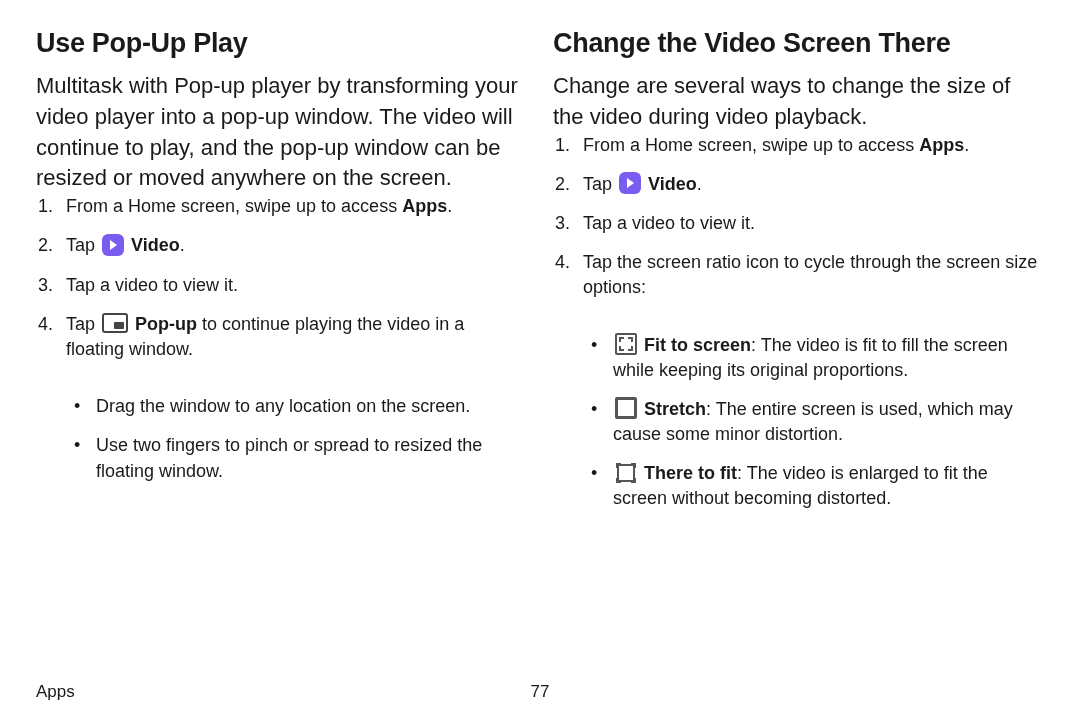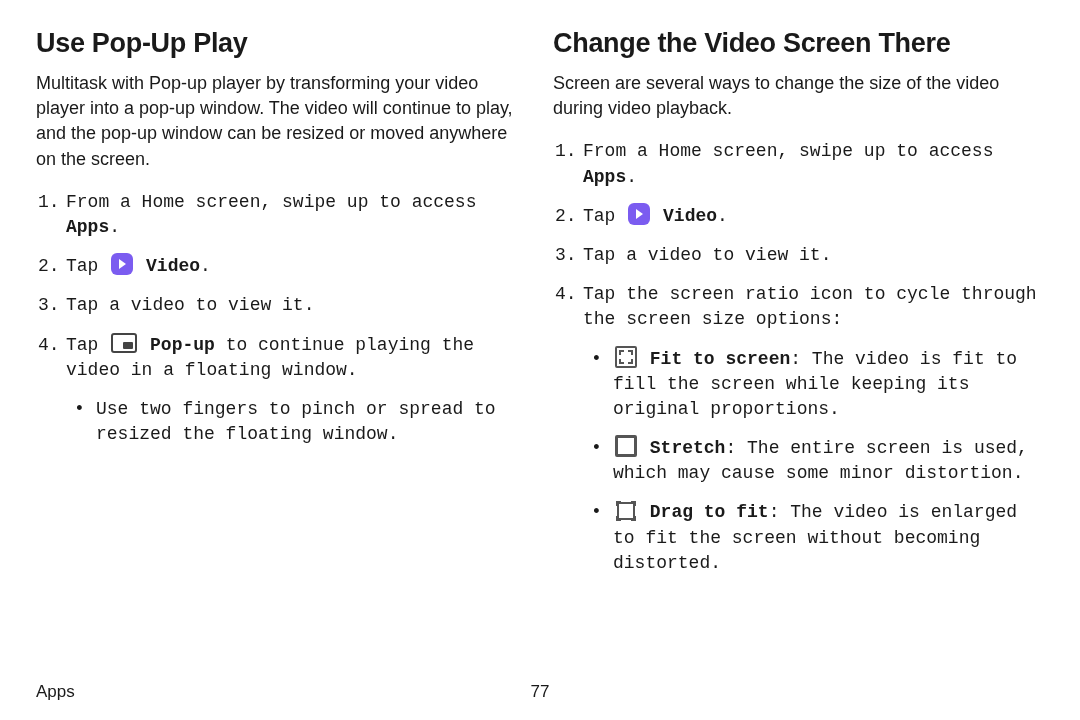--- a/index.html
+++ b/index.html
@@ -20,46 +20,44 @@
     flex: 1;
     min-width: 0;
   }
   h2 {
     font-size: 27px;
     font-weight: 700;
     margin-bottom: 12px;
     letter-spacing: -0.3px;
   }
   p.intro {
-    font-size: 18px;
+    font-size: 22px;
     line-height: 1.4;
-    margin-bottom: 18px;
   }
   ol {
     list-style: none;
     counter-reset: step;
-    font-family: Liberation Mono, monospace;
   }
   ol > li {
     counter-increment: step;
     position: relative;
     padding-left: 30px;
     font-size: 18px;
     line-height: 1.4;
     margin-bottom: 14px;
   }
   ol > li::before {
     content: counter(step) ".";
     position: absolute;
     left: 2px;
     top: 0;
   }
   ul {
     list-style: none;
-    margin-top: 14px;
+    margin-top: 32px;
   }
   ul > li {
     position: relative;
     padding-left: 30px;
     font-size: 18px;
     line-height: 1.4;
     margin-bottom: 14px;
   }
   ul > li::before {
     content: "•";
@@ -163,29 +161,30 @@
       <li>
         <span>From a Home screen, swipe up to access </span><span class="bold">Apps</span><span>.</span>
       </li>
       <li>
         <span>Tap </span><span class="icon icon-video"></span> <span class="bold">Video</span><span>.</span>
       </li>
       <li>Tap a video to view it.</li>
       <li>
         <span>Tap </span><span class="icon icon-popup"></span> <span class="bold">Pop-up</span><span> to continue playing the video in a floating window.</span>
         <ul>
+          <li>Drag the window to any location on the screen.</li>
           <li>Use two fingers to pinch or spread to resized the floating window.</li>
         </ul>
       </li>
     </ol>
   </div>
 
   <div class="col">
     <h2>Change the Video Screen There</h2>
-    <p class="intro">Screen are several ways to change the size of the video during video playback.</p>
+    <p class="intro">Change are several ways to change the size of the video during video playback.</p>
     <ol>
       <li>
         <span>From a Home screen, swipe up to access </span><span class="bold">Apps</span><span>.</span>
       </li>
       <li>
         <span>Tap </span><span class="icon icon-video"></span> <span class="bold">Video</span><span>.</span>
       </li>
       <li>Tap a video to view it.</li>
       <li>
         <span>Tap the screen ratio icon to cycle through the screen size options:</span>
@@ -203,21 +202,21 @@
             <span class="icon icon-stretch"></span>
             <span class="bold">Stretch</span><span>: The entire screen is used, which may cause some minor distortion.</span>
           </li>
           <li>
             <span class="icon icon-box crop">
                 <span class="corner tl"></span>
                 <span class="corner tr"></span>
                 <span class="corner bl"></span>
                 <span class="corner br"></span>
               </span>
-            <span class="bold">Drag to fit</span><span>: The video is enlarged to fit the screen without becoming distorted.</span>
+            <span class="bold">There to fit</span><span>: The video is enlarged to fit the screen without becoming distorted.</span>
           </li>
         </ul>
       </li>
     </ol>
   </div>
 </div>
 
 <div class="footer">
   <span class="sec">Apps</span>
   <span class="pg">77</span>

